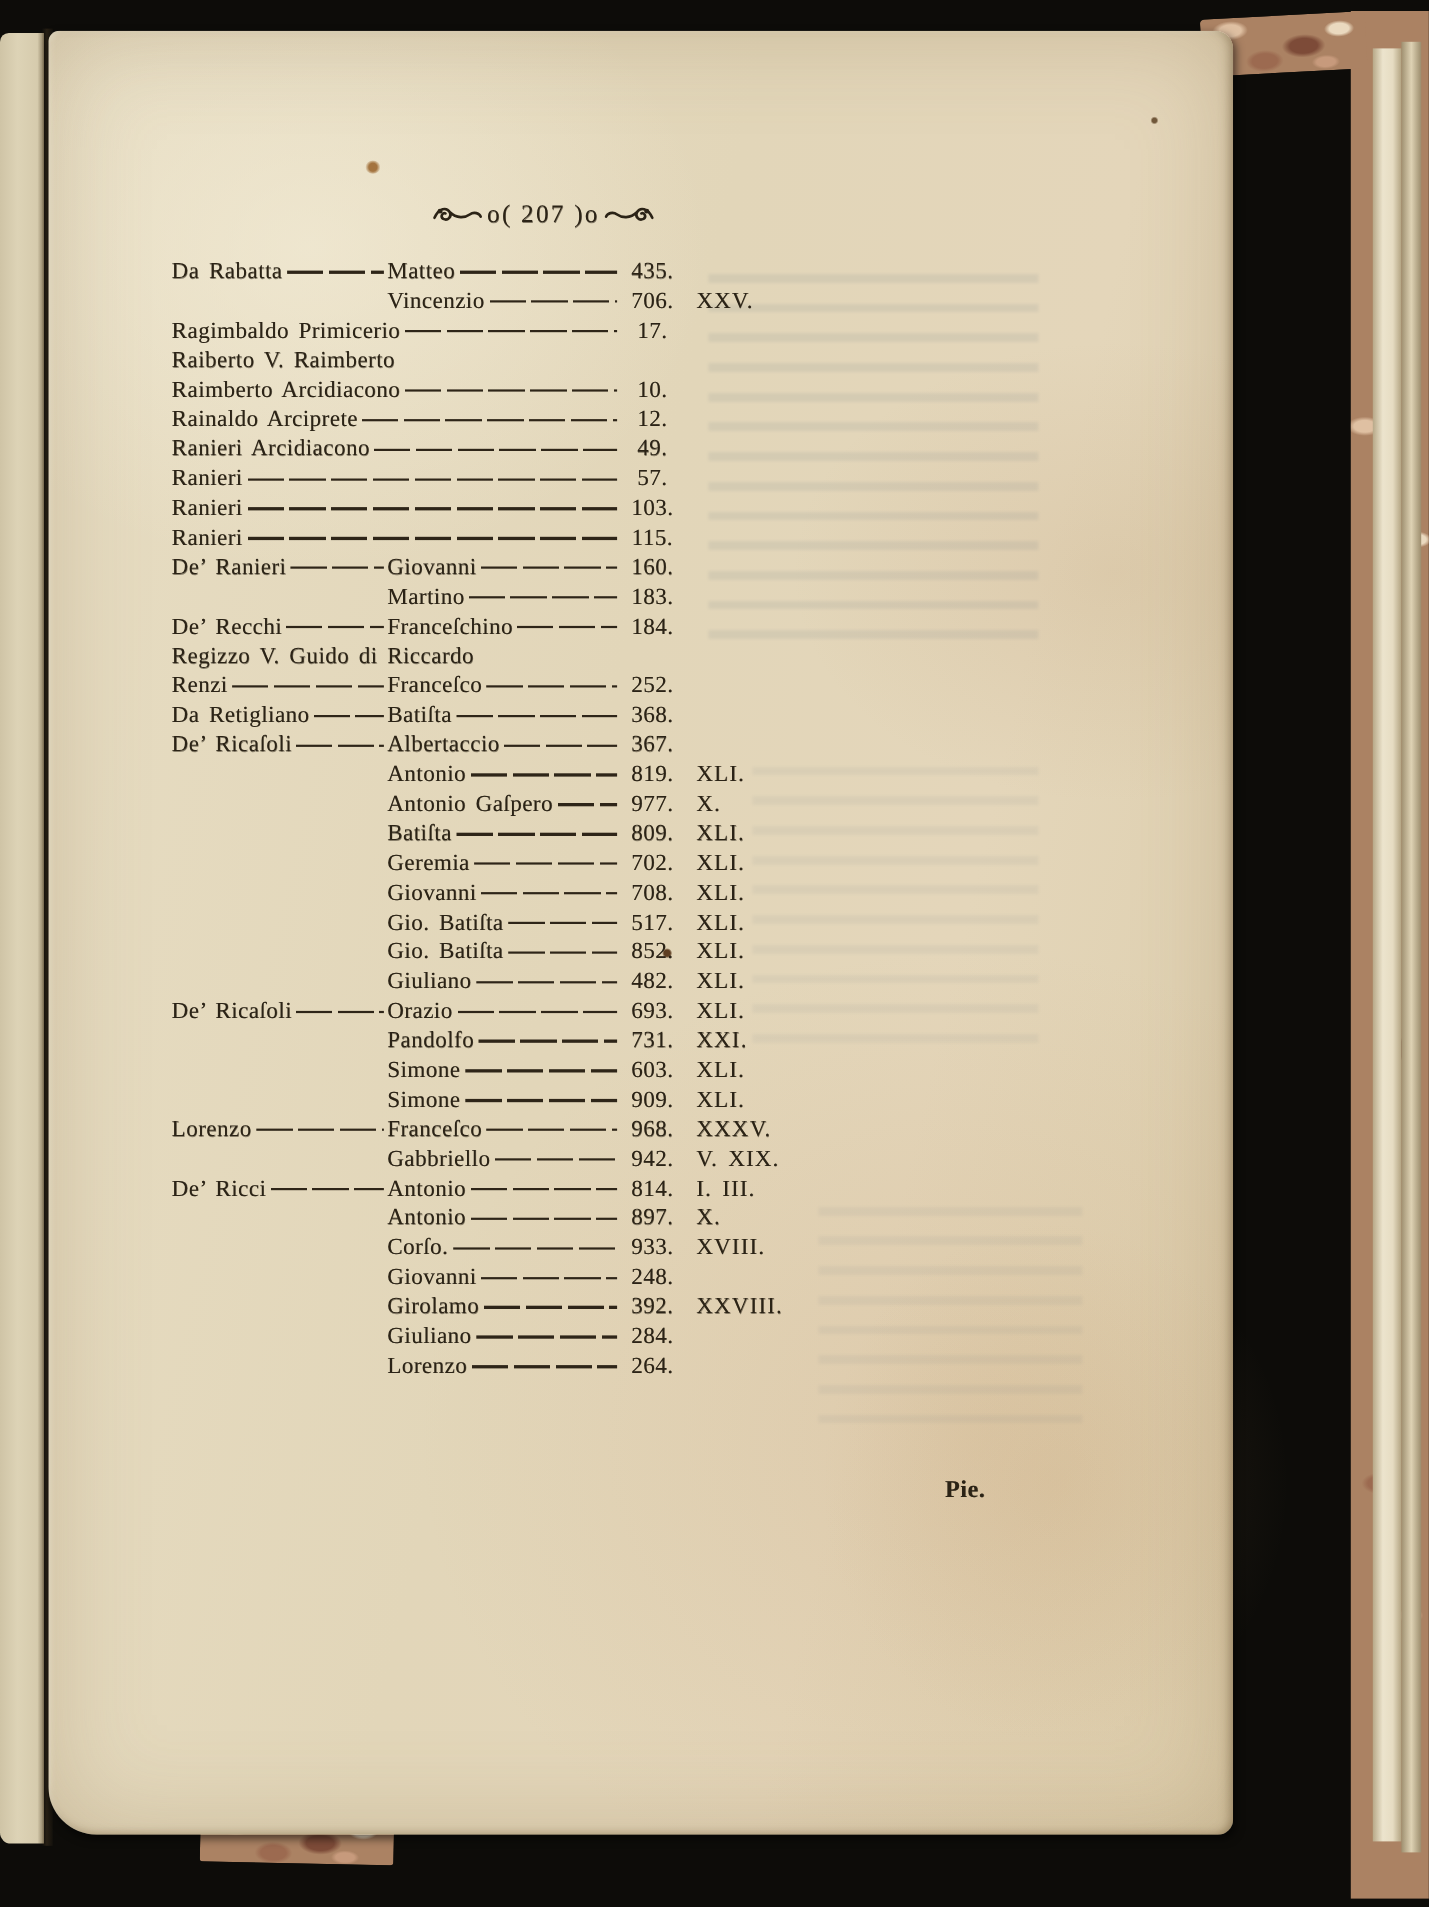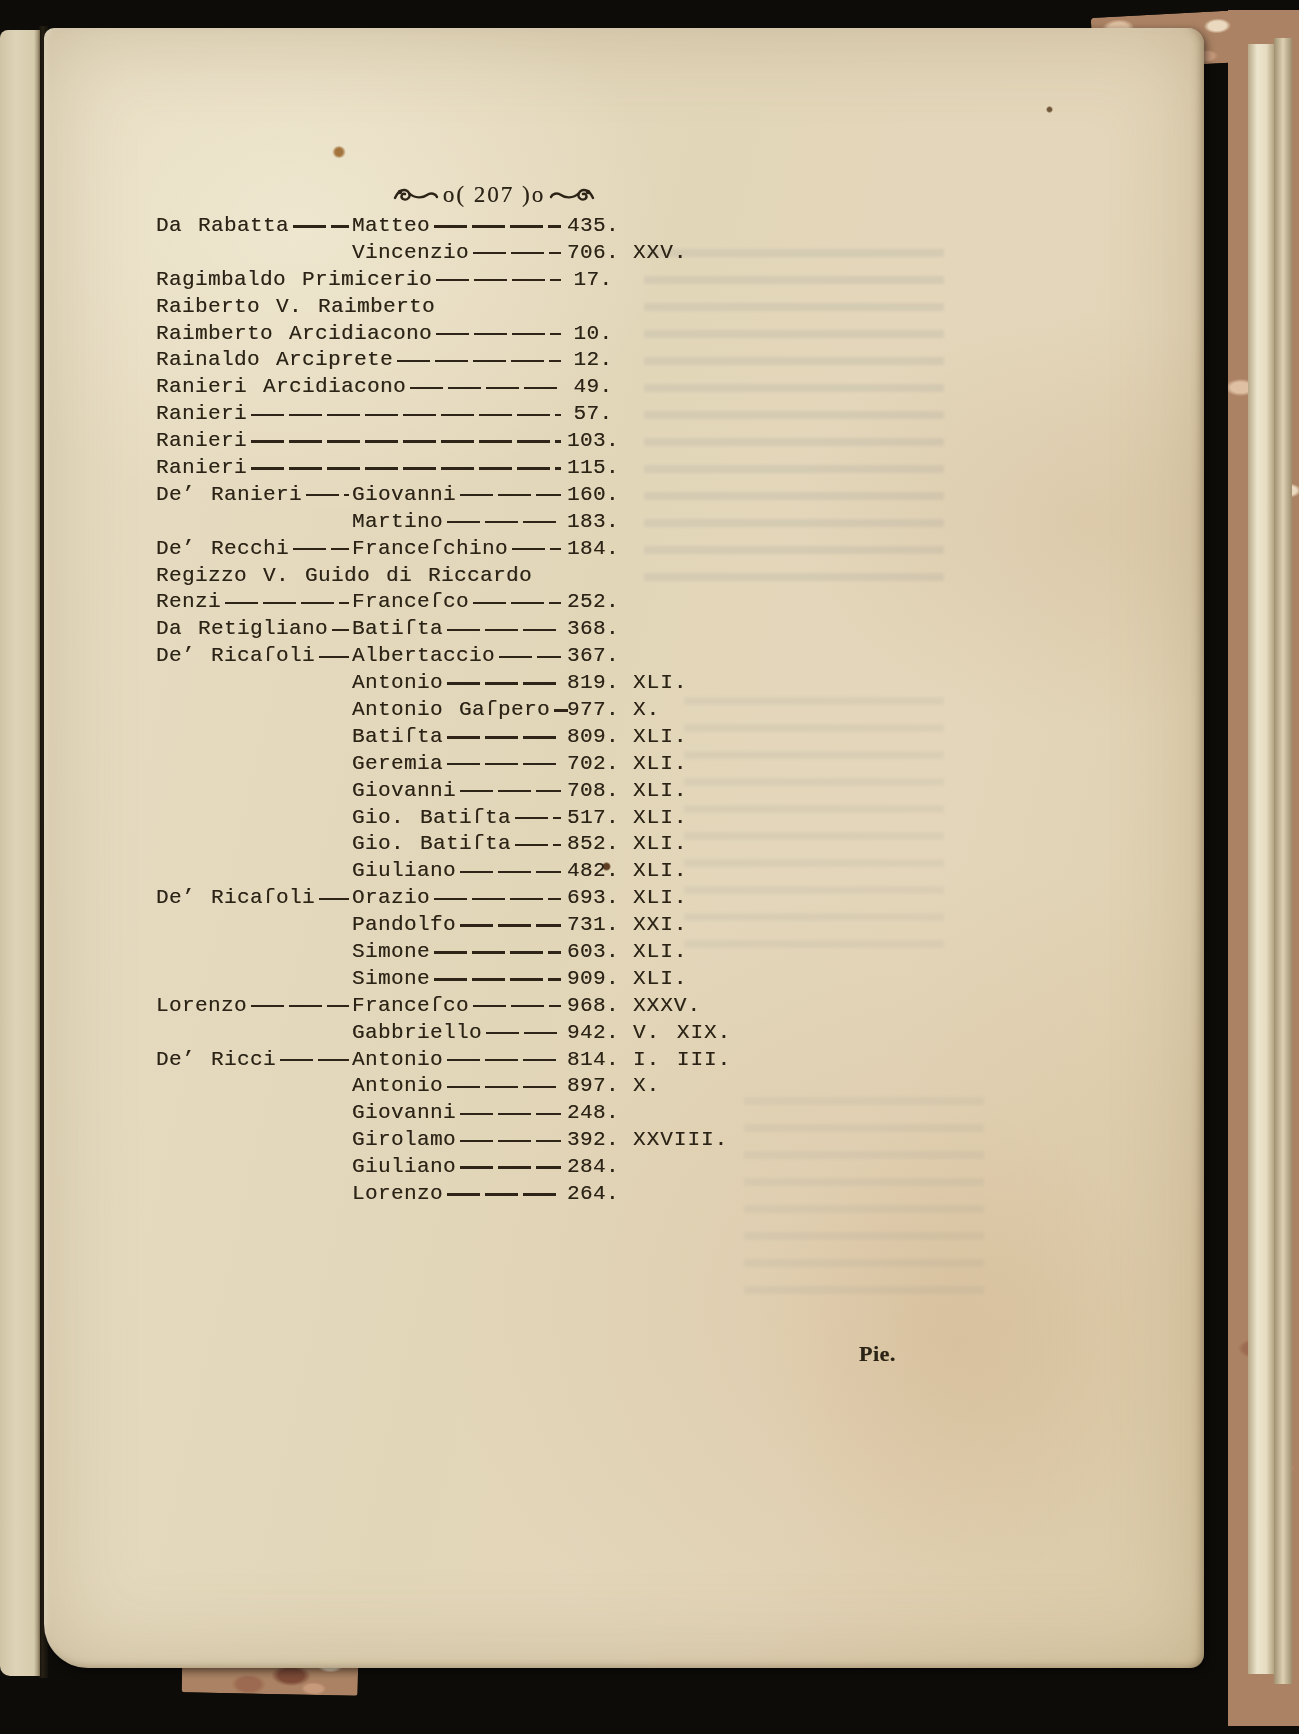--- a/index.html
+++ b/index.html
@@ -41,21 +41,21 @@
   .marble-corner{
     position:absolute;left:1092px;top:14px;width:150px;height:52px;
     transform:rotate(-3deg);border-radius:4px;
   }
   .marble-bottom{
     position:absolute;left:182px;top:1652px;width:176px;height:42px;
     transform:rotate(1.2deg);border-radius:3px;
   }
   
   .main-page{
-    position:absolute;left:44px;top:28px;width:1160px;height:1640px;
+    position:absolute;left:44px;top:28px;width:1077px;height:1640px;
     background:
       radial-gradient(ellipse 520px 420px at 22% 12%,rgba(246,240,220,.55),rgba(0,0,0,0) 70%),
       radial-gradient(ellipse 700px 620px at 78% 78%,rgba(198,160,118,.22),rgba(0,0,0,0) 72%),
       radial-gradient(ellipse 420px 300px at 90% 30%,rgba(186,152,110,.18),rgba(0,0,0,0) 70%),
       linear-gradient(103deg,#e7ddc3,#e2d6b9 45%,#e4d6ba 70%,#dccdab);
     border-radius:10px 16px 14px 44px;
     box-shadow:
       inset 0 0 90px rgba(138,112,72,.30),
       inset -8px 0 10px -5px rgba(110,90,58,.55),
       inset 0 -6px 9px -5px rgba(110,90,58,.4),
@@ -79,21 +79,21 @@
   .text-block{
     position:absolute;left:112px;top:150px;width:760px;
     color:#2b2316;
   }
   .folio{
     width:676px;height:34px;display:flex;align-items:center;justify-content:center;
     gap:4px;font-size:23px;letter-spacing:2px;
     text-shadow:.3px .3px .5px rgba(43,35,22,.55);
   }
   .folio svg{display:block;}
-  .rows{font-family:Liberation Mono, monospace;}
+  .rows{margin-top:21px;}
   .row{
     display:flex;align-items:center;height:26.9px;width:720px;
     font-size:21px;letter-spacing:.4px;word-spacing:3px;
     text-shadow:.35px .35px .45px rgba(43,35,22,.5);
     white-space:nowrap;
   }
   .c1{display:flex;align-items:center;width:196px;flex:0 0 196px;}
   .c2{display:flex;align-items:center;width:212px;flex:0 0 212px;}
   .c12{display:flex;align-items:center;width:408px;flex:0 0 408px;}
   .pg{width:58px;flex:0 0 58px;text-align:center;}
@@ -429,20 +429,29 @@
           <span class="c2">
             <span>Antonio</span>
             <span class="rule"></span>
           </span>
           <span class="pg">897.</span>
           <span class="rm">X.</span>
         </div>
         <div class="row">
           <span class="c1"></span>
           <span class="c2">
+            <span>Corſo.</span>
+            <span class="rule"></span>
+          </span>
+          <span class="pg">933.</span>
+          <span class="rm">XVIII.</span>
+        </div>
+        <div class="row">
+          <span class="c1"></span>
+          <span class="c2">
             <span>Giovanni</span>
             <span class="rule"></span>
           </span>
           <span class="pg">248.</span>
         </div>
         <div class="row">
           <span class="c1"></span>
           <span class="c2">
             <span>Girolamo</span>
             <span class="rule"></span>

